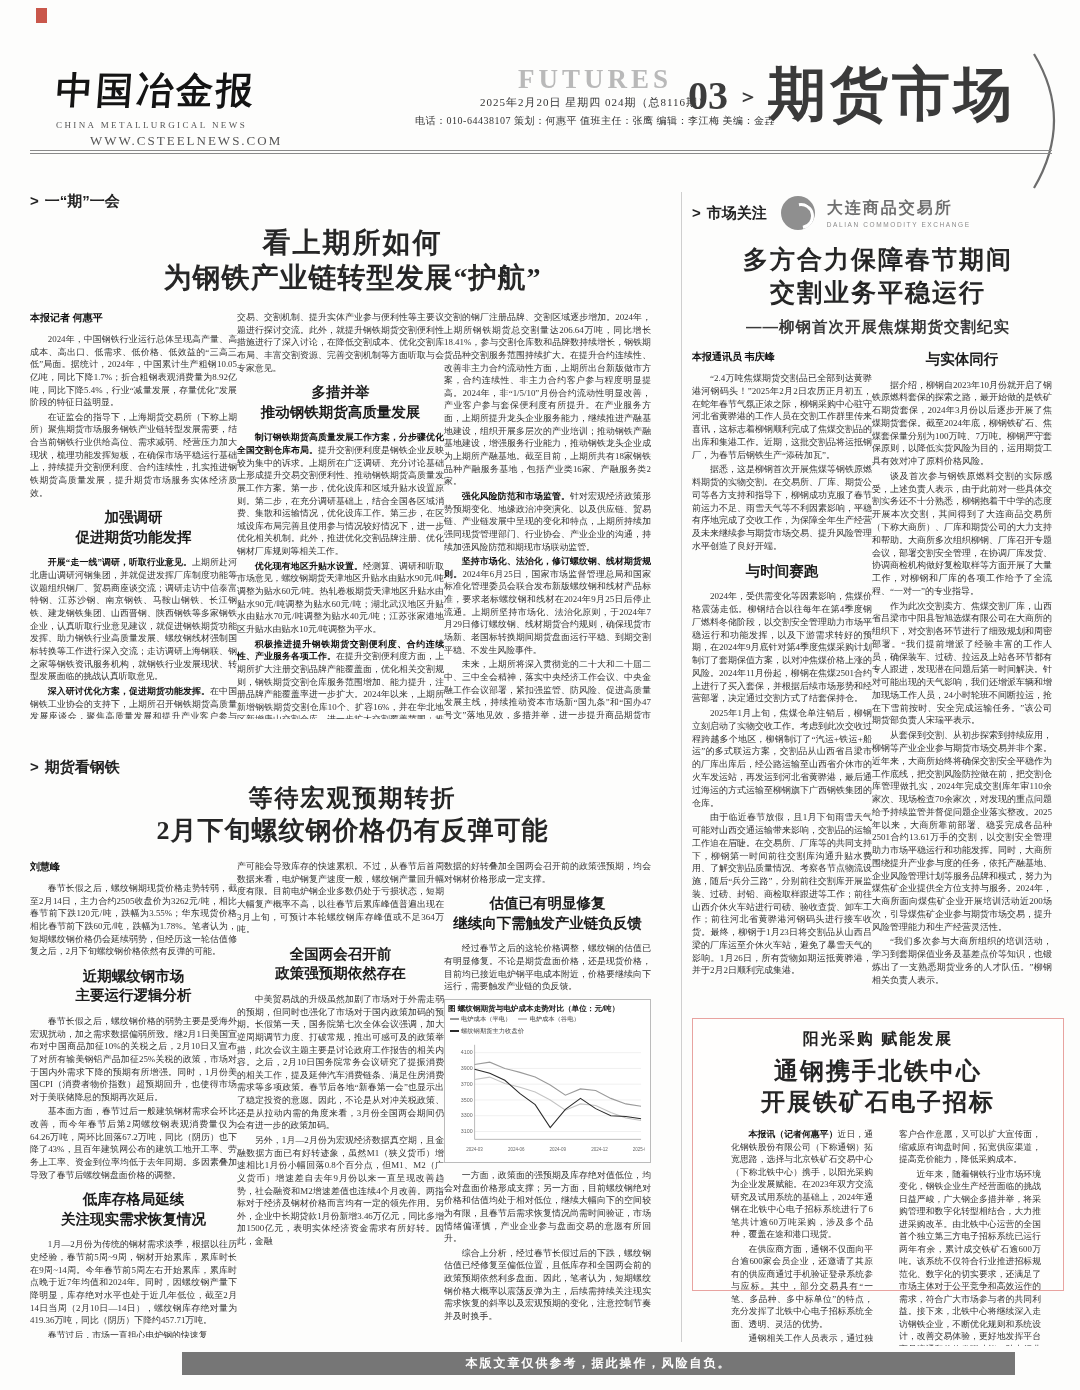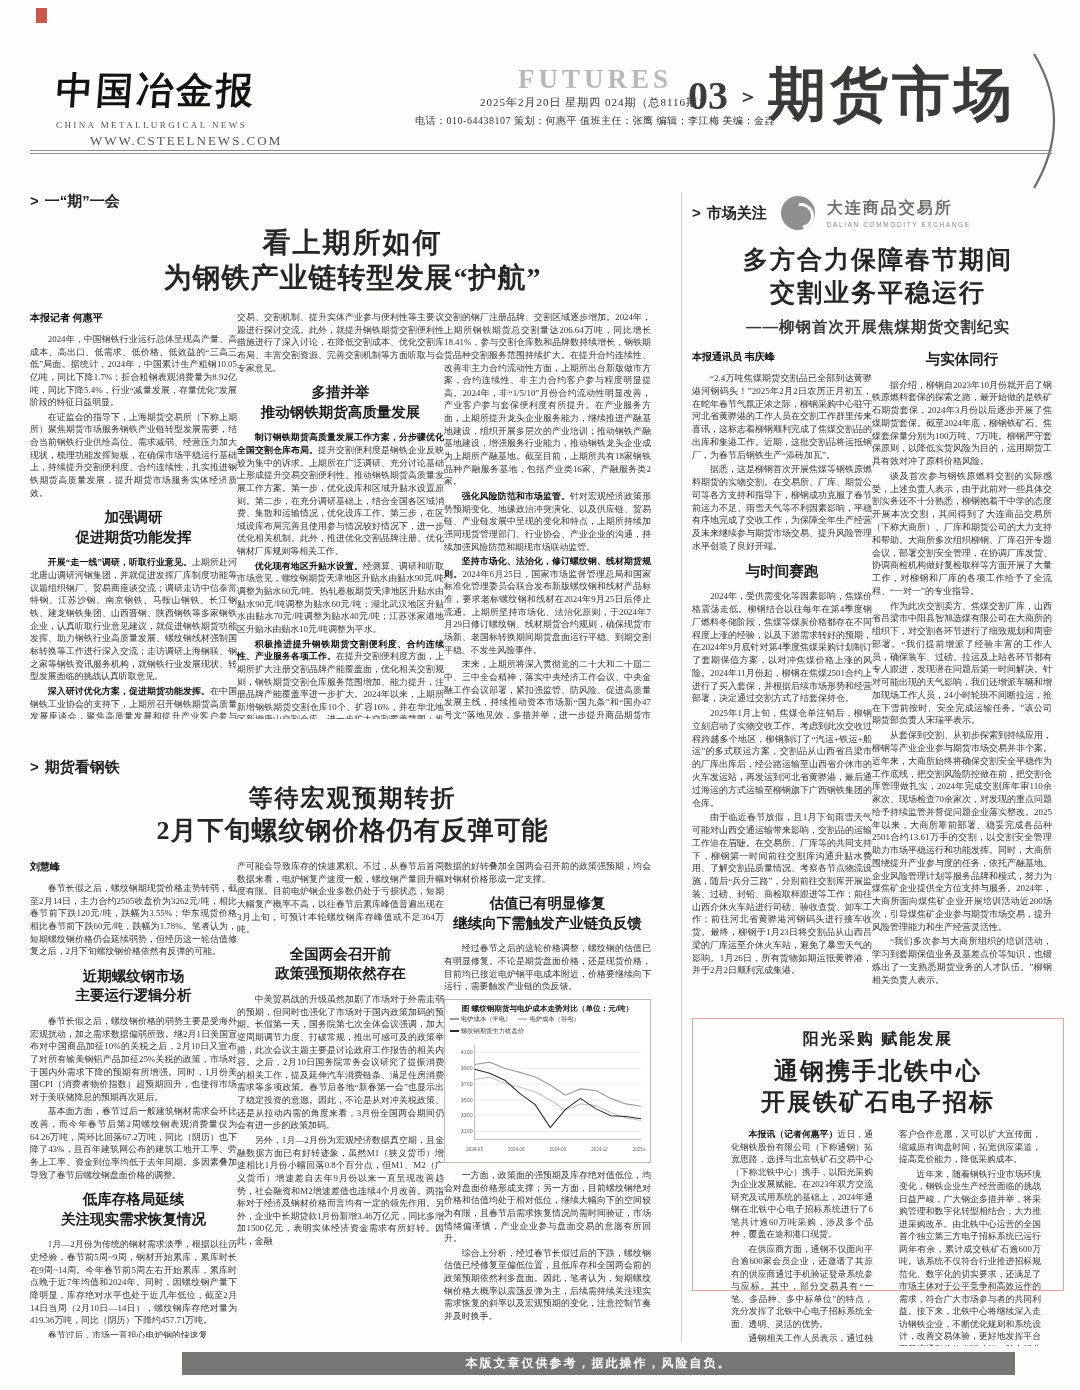--- a/index.html
+++ b/index.html
@@ -43,21 +43,21 @@
   .art-left .col{width:207px;height:408px;}
   
   .art-mid{position:absolute;left:30px;top:758px;width:645px;}
   .art-mid .headline{text-align:center;font-weight:900;color:#262626;line-height:1.3;margin-top:6px;}
   .art-mid .headline .l1{font-size:24px;letter-spacing:2px;}
   .art-mid .headline .l2{font-size:26px;letter-spacing:1px;}
   .art-mid .cols{margin-top:12px;}
   .art-mid .col{width:207px;height:478px;}
   
   .chartbox{border:1px solid #bbb;padding:4px 3px 2px 3px;margin:6px 0;background:#fff;}
-  .chart-caption{font-family:"Liberation Sans",sans-serif;font-weight:bold;font-size:7.6px;color:#222;text-align:center;margin-bottom:0;}
+  .chart-caption{font-family:"Liberation Sans",sans-serif;font-weight:bold;font-size:7.6px;color:#222;text-align:left;margin-bottom:0;}
   .legend{display:flex;flex-wrap:wrap;gap:3px 7px;margin:1px 0 2px 2px;}
   .legend-item{display:flex;align-items:center;font-size:6.3px;color:#444;font-family:"Liberation Sans",sans-serif;}
   .legend-swatch{display:inline-block;width:9px;height:2px;margin-right:2px;background:#222;}
   
   .art-right{position:absolute;left:692px;top:196px;width:372px;}
   .dce{display:flex;align-items:center;gap:12px;}
   .dce-logo{width:34px;height:34px;border-radius:50%;background:#8f8f8f;position:relative;flex:0 0 34px;}
   .dce-logo::after{content:"";position:absolute;left:7px;top:7px;width:20px;height:20px;border-radius:50%;
                    border:3px solid #fff;border-left-color:transparent;border-bottom-color:transparent;transform:rotate(35deg);}
   .dce-name .cn{font-size:16px;font-weight:bold;color:#6f6f6f;letter-spacing:2px;font-family:"Liberation Sans",sans-serif;}
@@ -232,21 +232,21 @@
       <div class="l1" data-name="headline-line1">多方合力保障春节期间</div>
       <div class="l2" data-name="headline-line2">交割业务平稳运行</div>
     </div>
     <div class="subtitle" data-name="headline-subtitle">——柳钢首次开展焦煤期货交割纪实</div>
     <div class="cols" data-name="body-columns">
       <div class="col" data-name="column">
         <p class="byline" data-name="byline">本报通讯员 韦庆峰</p>
         <p class="bp" data-name="paragraph">“2.4万吨焦煤期货交割品已全部到达黄骅港河钢码头！”2025年2月2日农历正月初五，在蛇年春节气氛正浓之际，柳钢采购中心驻守河北省黄骅港的工作人员在交割工作群里传来喜讯，这标志着柳钢顺利完成了焦煤交割品的出库和集港工作。近期，这批交割品将运抵钢厂，为春节后钢铁生产“添砖加瓦”。</p>
         <p class="bp" data-name="paragraph">据悉，这是柳钢首次开展焦煤等钢铁原燃料期货的实物交割。在交易所、厂库、期货公司等各方支持和指导下，柳钢成功克服了春节前运力不足、雨雪天气等不利因素影响，平稳有序地完成了交收工作，为保障全年生产经营及未来继续参与期货市场交易、提升风险管理水平创造了良好开端。</p>
         <div class="subhead" data-name="subhead">与时间赛跑</div>
-        <p class="bp" data-name="paragraph">2024年，受供需变化等因素影响，焦煤价格震荡走低。柳钢结合以往每年在第4季度钢厂燃料冬储阶段，焦煤等煤炭价格都存在不同程度上涨的经验，以及下游需求转好的预期，在2024年9月底针对第4季度焦煤采购计划制订了套期保值方案，以对冲焦煤价格上涨的风险。2024年11月份起，柳钢在焦煤2501合约上进行了买入套保，并根据后续市场形势和经营部署，决定通过交割方式了结套保持仓。</p>
+        <p class="bp" data-name="paragraph">2024年，受供需变化等因素影响，焦煤价格震荡走低。柳钢结合以往每年在第4季度钢厂燃料冬储阶段，以交割安全管理助力市场平稳运行和功能发挥，以及下游需求转好的预期，在2024年9月底针对第4季度焦煤采购计划制订了套期保值方案，以对冲焦煤价格上涨的风险。2024年11月份起，柳钢在焦煤2501合约上进行了买入套保，并根据后续市场形势和经营部署，决定通过交割方式了结套保持仓。</p>
         <p class="bp" data-name="paragraph">2025年1月上旬，焦煤仓单注销后，柳钢立刻启动了实物交收工作。考虑到此次交收过程跨越多个地区，柳钢制订了“汽运+铁运+船运”的多式联运方案，交割品从山西省吕梁市的厂库出库后，经公路运输至山西省介休市的火车发运站，再发运到河北省黄骅港，最后通过海运的方式运输至柳钢旗下广西钢铁集团的仓库。</p>
         <p class="bp" data-name="paragraph">由于临近春节放假，且1月下旬雨雪天气可能对山西交通运输带来影响，交割品的运输工作迫在眉睫。在交易所、厂库等的共同支持下，柳钢第一时间前往交割库沟通升贴水费用、了解交割品质量情况、考察各节点物流设施，随后“兵分三路”，分别前往交割库开展监装、过磅、封铅、商检取样跟进等工作；前往山西介休火车站进行司磅、验收查货、卸车工作；前往河北省黄骅港河钢码头进行接车收货。最终，柳钢于1月23日将交割品从山西吕梁的厂库运至介休火车站，避免了暴雪天气的影响。1月26日，所有货物如期运抵黄骅港，并于2月2日顺利完成集港。</p>
       </div>
       <div class="col" data-name="column">
         <div class="subhead" style="margin-top:0" data-name="subhead">与实体同行</div>
         <p class="bp" data-name="paragraph">据介绍，柳钢自2023年10月份就开启了钢铁原燃料套保的探索之路，最开始做的是铁矿石期货套保，2024年3月份以后逐步开展了焦煤期货套保。截至2024年底，柳钢铁矿石、焦煤套保量分别为100万吨、7万吨。柳钢严守套保原则，以降低实货风险为目的，运用期货工具有效对冲了原料价格风险。</p>
         <p class="bp" data-name="paragraph">谈及首次参与钢铁原燃料交割的实际感受，上述负责人表示，由于此前对一些具体交割实务还不十分熟悉，柳钢抱着干中学的态度开展本次交割，其间得到了大连商品交易所（下称大商所）、厂库和期货公司的大力支持和帮助。大商所多次组织柳钢、厂库召开专题会议，部署交割安全管理，在协调厂库发货、协调商检机构做好复检取样等方面开展了大量工作，对柳钢和厂库的各项工作给予了全流程、“一对一”的专业指导。</p>
         <p class="bp" data-name="paragraph">作为此次交割卖方、焦煤交割厂库，山西省吕梁市中阳县智旭选煤有限公司在大商所的组织下，对交割各环节进行了细致规划和周密部署。“我们提前增派了经验丰富的工作人员，确保装车、过磅、拉运及上站各环节都有专人跟进，发现潜在问题后第一时间解决。针对可能出现的天气影响，我们还增派车辆和增加现场工作人员，24小时轮班不间断拉运，抢在下雪前按时、安全完成运输任务。”该公司期货部负责人宋瑞平表示。</p>
         <p class="bp" data-name="paragraph">从套保到交割、从初步探索到持续应用，柳钢等产业企业参与期货市场交易并非个案。近年来，大商所始终将确保交割安全平稳作为工作底线，把交割风险防控做在前，把交割仓库管理做扎实，2024年完成交割库年审110余家次、现场检查70余家次，对发现的重点问题给予持续监管并督促问题企业落实整改。2025年以来，大商所靠前部署、稳妥完成各品种2501合约13.61万手的交割，以交割安全管理助力市场平稳运行和功能发挥。同时，大商所围绕提升产业参与度的任务，依托产融基地、企业风险管理计划等服务品牌和模式，努力为煤焦矿企业提供全方位支持与服务。2024年，大商所面向煤焦矿企业开展培训活动近200场次，引导煤焦矿企业参与期货市场交易，提升风险管理能力和生产经营灵活性。</p>
         <p class="bp" data-name="paragraph">“我们多次参与大商所组织的培训活动，学习到套期保值业务及基差点价等知识，也锻炼出了一支熟悉期货业务的人才队伍。”柳钢相关负责人表示。</p>

